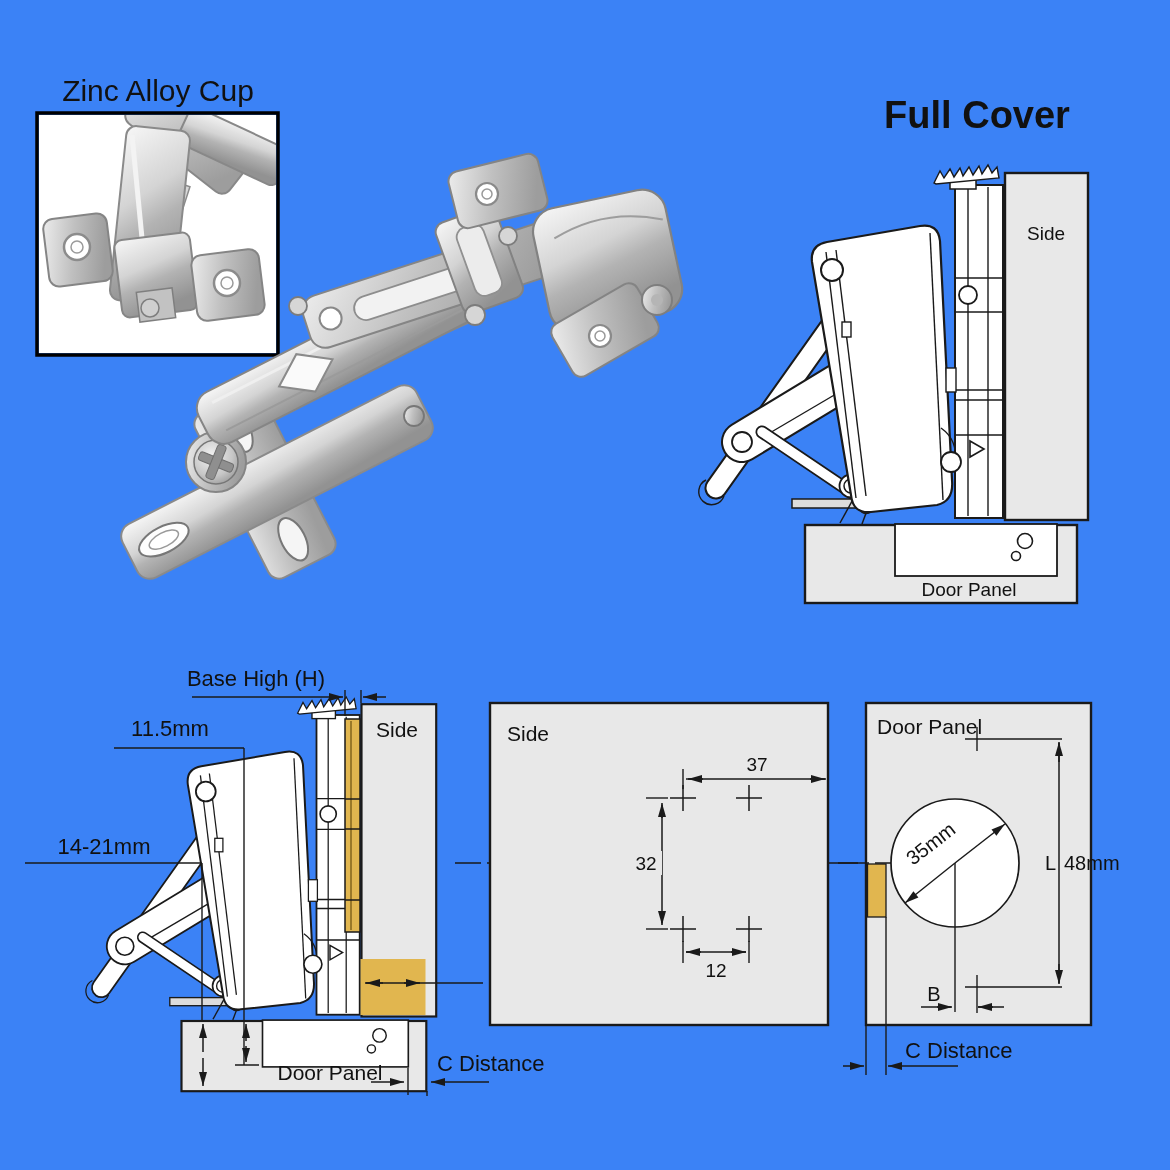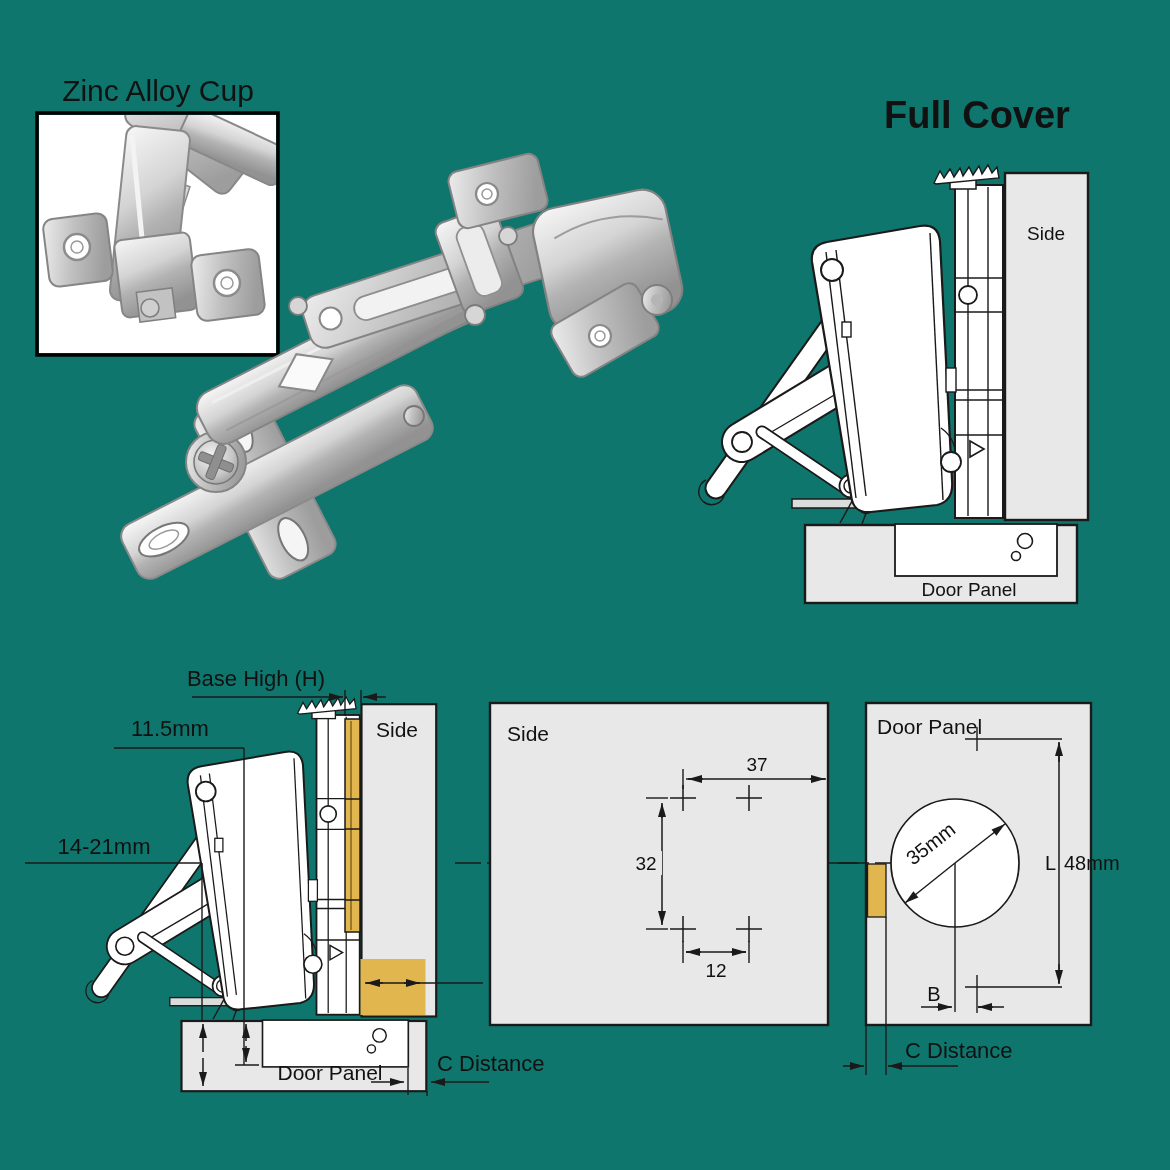--- a/index.html
+++ b/index.html
@@ -1,16 +1,16 @@
 <!DOCTYPE html>
 <html><head>
 <meta charset="utf-8">
 <style>
   html,body{margin:0;padding:0;background:#fff;}
-  .canvas{position:relative;width:1170px;height:1170px;background:#0f766e;overflow:hidden;
+  .canvas{position:relative;width:1170px;height:1170px;background:#3b82f6;overflow:hidden;
           font-family:"Liberation Sans",sans-serif;}
   svg{position:absolute;left:0;top:0;}
   text{fill:#111;font-family:"Liberation Sans",sans-serif;}
   .panel{fill:#e8e8e8;stroke:#1a1a1a;stroke-width:2.4;}
   .wc{fill:#fff;stroke:#1a1a1a;stroke-width:1.6;}
   .ln{stroke:#1a1a1a;fill:none;stroke-width:1.5;}
   .thin{stroke:#1a1a1a;fill:none;stroke-width:1.4;}
   .cl{stroke:#1a1a1a;fill:none;stroke-width:1.4;stroke-dasharray:26 6 5 6;}
   .gold{fill:#e1b64f;}
   .f19{font-size:19px;} .f20{font-size:20px;} .f21{font-size:21px;} .f22{font-size:22px;}

